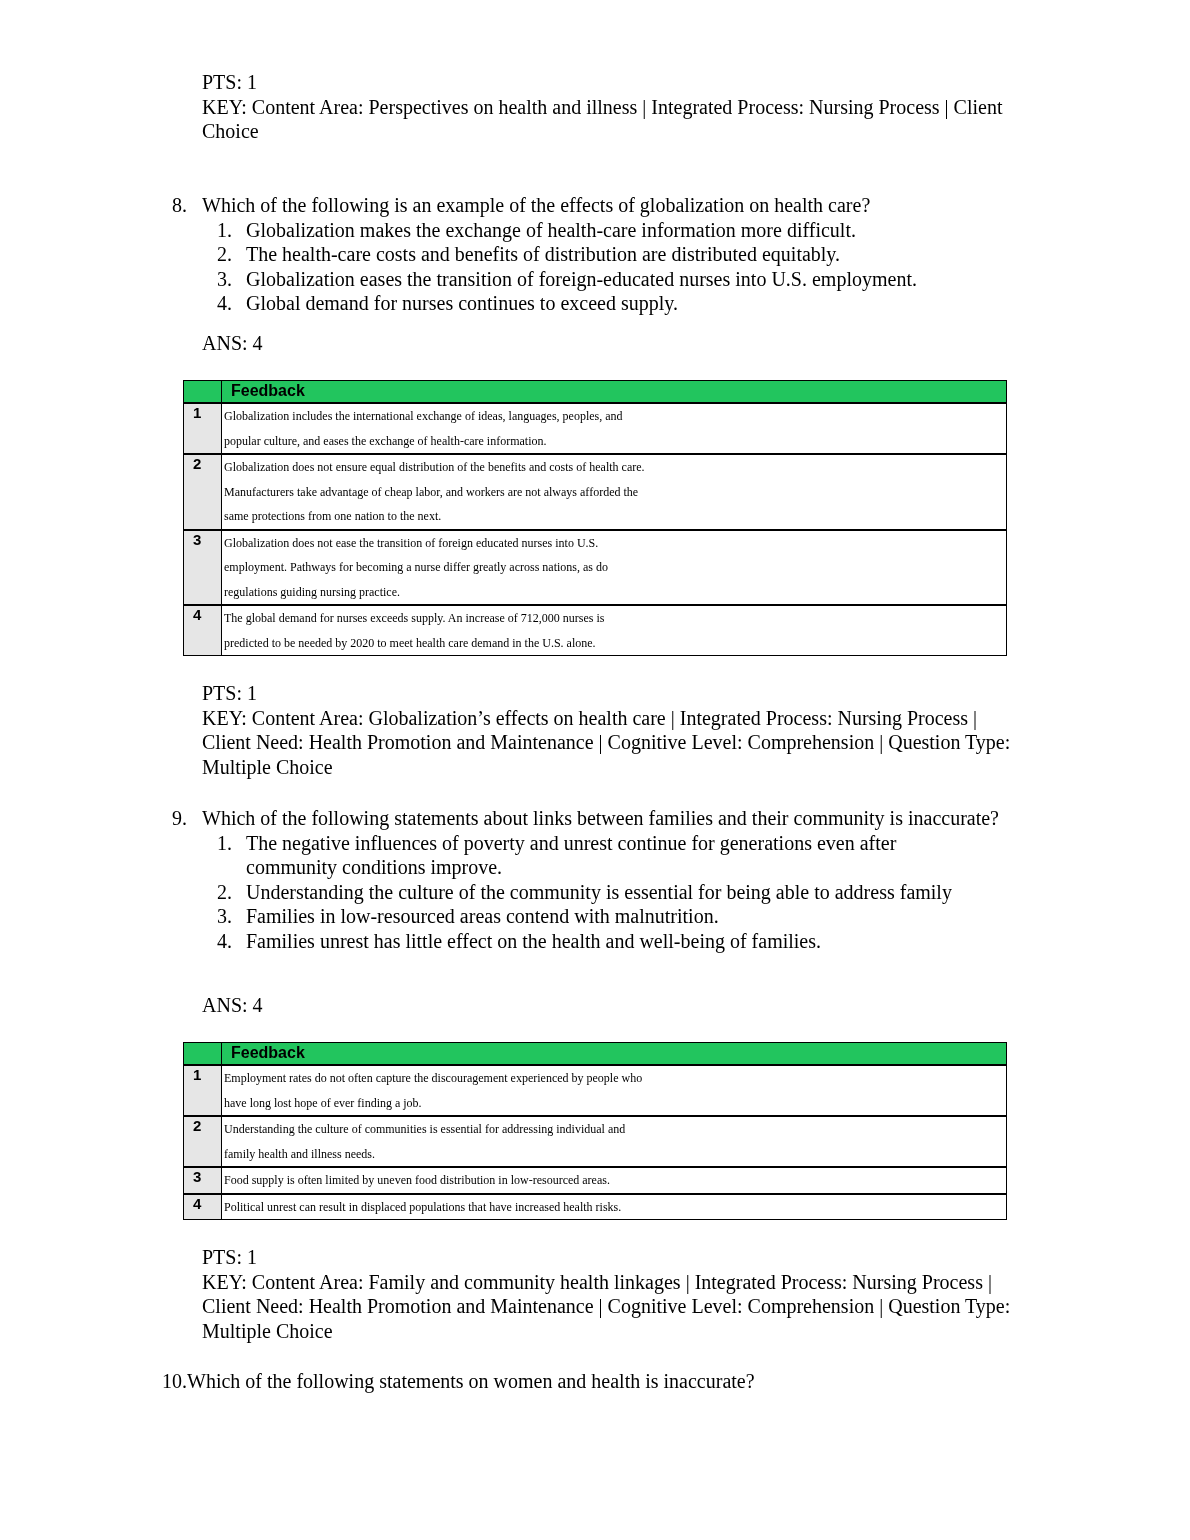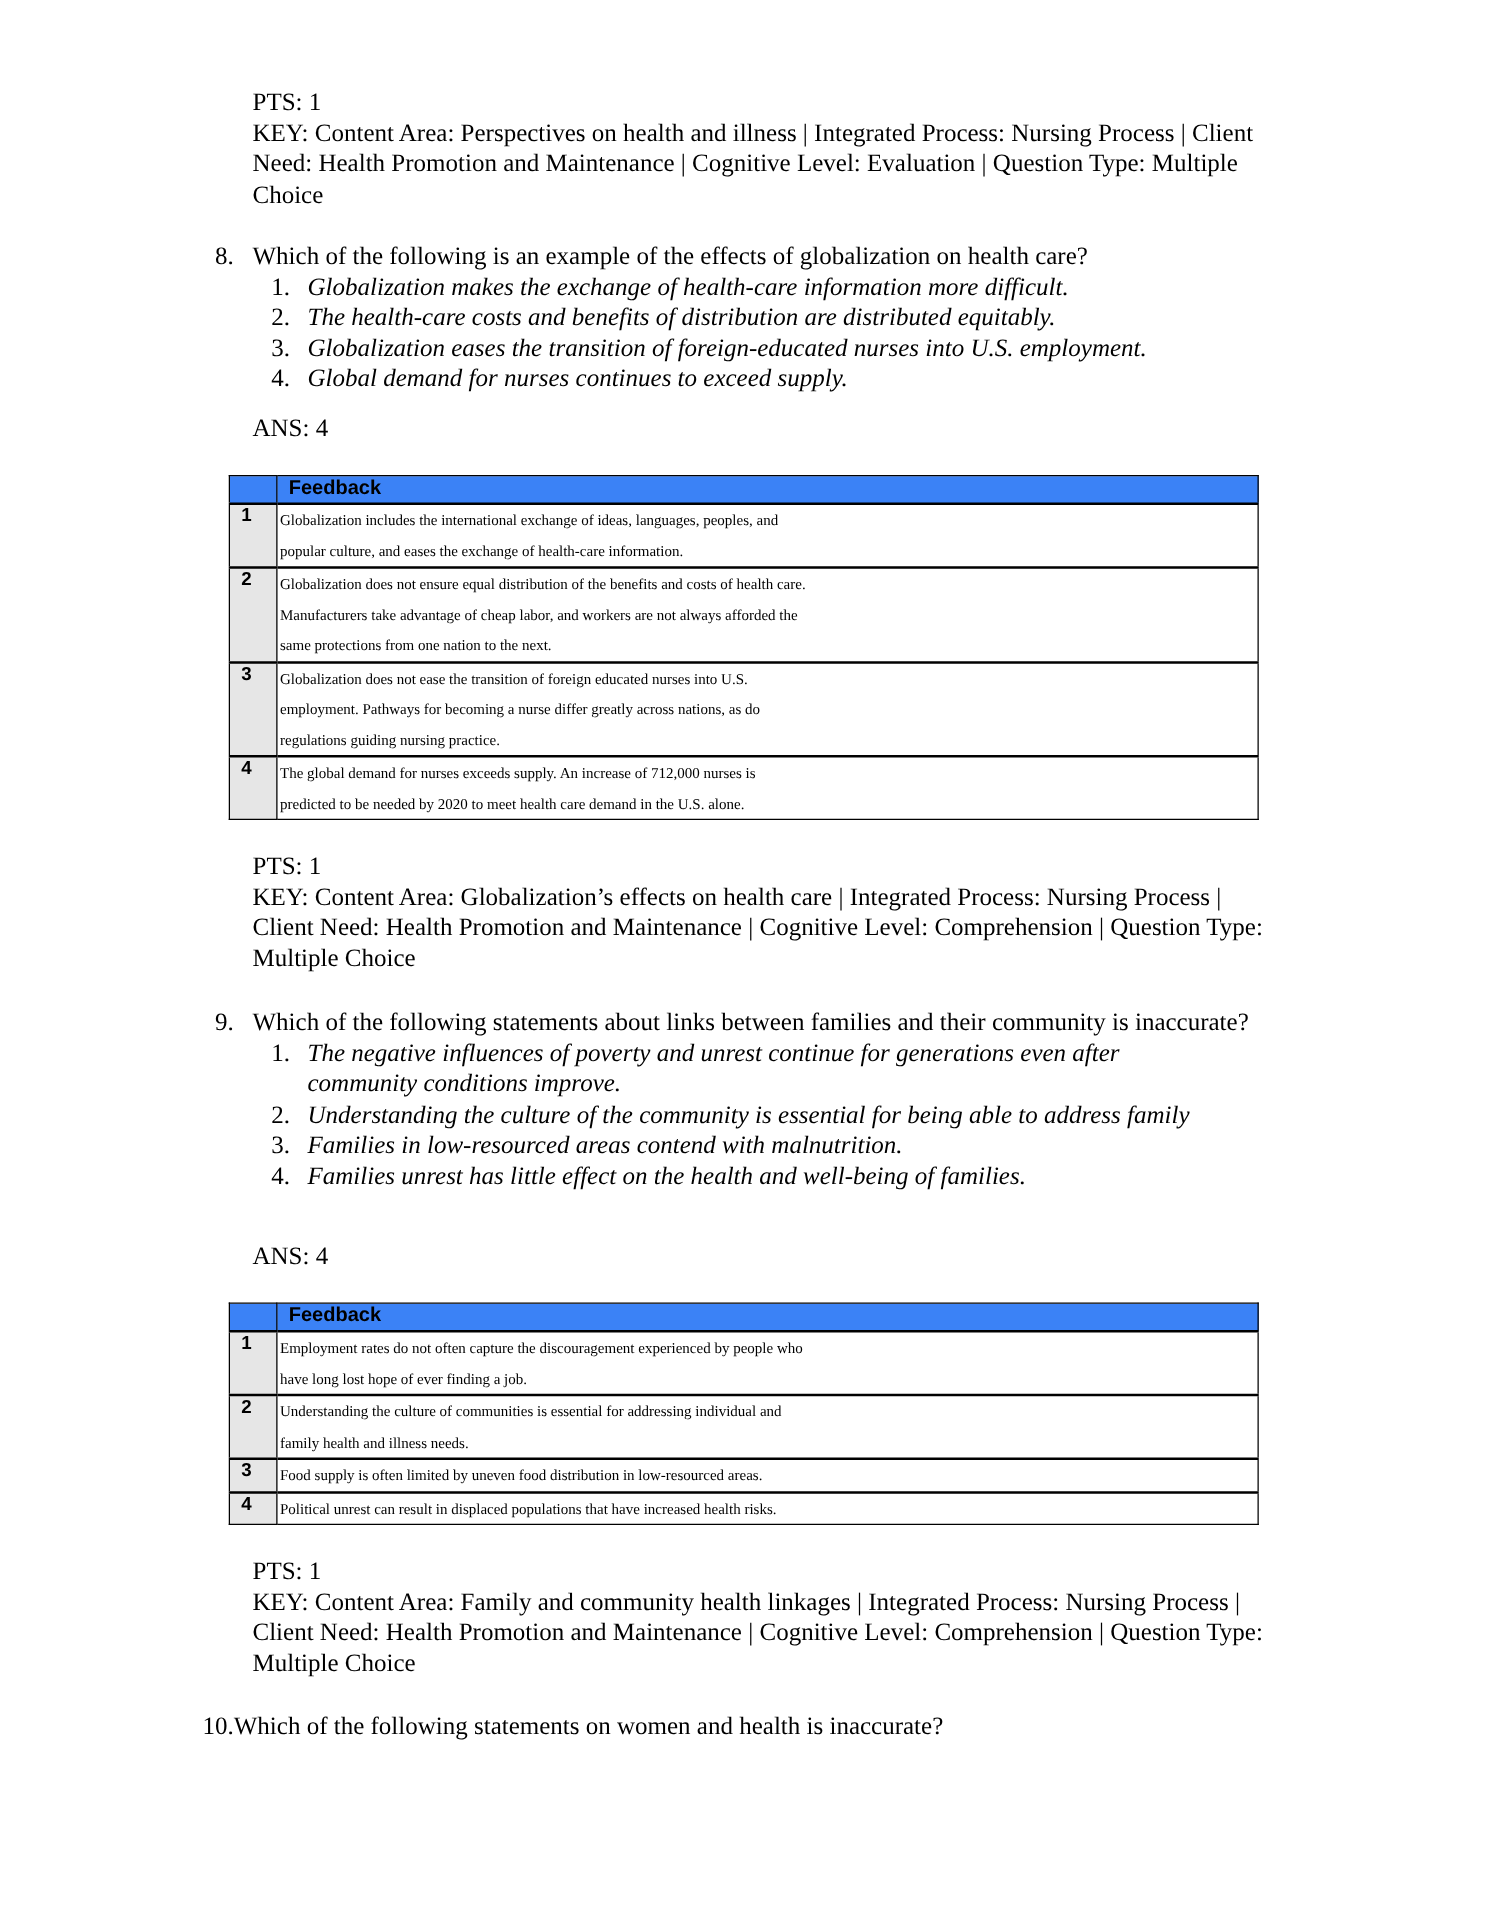--- a/index.html
+++ b/index.html
@@ -60,21 +60,20 @@
     .opt-num {
       width: 82px;
       text-align: right;
       box-sizing: border-box;
       padding-right: 0;
     }
     .opt-text {
       margin-left: 14px;
       flex: 1;
       max-width: 780px;
-      font-style: italic;
     }
     .ans {
       position: absolute;
       left: 202px;
     }
     table.fb {
       position: absolute;
       left: 183px;
       width: 824px;
       border-collapse: collapse;
@@ -82,21 +81,21 @@
     }
     table.fb th, table.fb td {
       border: 1px solid #000;
       vertical-align: top;
       padding: 0;
     }
     table.fb tr.row td {
       border-top: 2px solid #000;
     }
     table.fb th {
-      background: #3b82f6;
+      background: #22c55e;
       font-family: "Liberation Sans", "DejaVu Sans", sans-serif;
       font-weight: bold;
       font-size: 16px;
       text-align: left;
       height: 21px;
       line-height: 20px;
       padding-left: 9px;
     }
     table.fb th.corner {
       width: 37px;
@@ -120,21 +119,20 @@
     }
   </style>
 </head>
 <body>
 
 <div class="page">
 
   <div class="block" style="top:70px;">
     <span class="meta-line">PTS:  1</span>
     <span class="meta-line">KEY: Content Area: Perspectives on health and illness | Integrated Process: Nursing Process | Client</span>
-    <span class="meta-line">Need: Health Promotion and Maintenance | Cognitive Level: Evaluation | Question Type: Multiple</span>
     <span class="meta-line">Choice</span>
   </div>
 
   <div class="q" style="top:193px;">
     <div class="q-stem">
       <div class="q-num" style="width:37px;">8.</div>
       <div class="q-text" style="margin-left:15px;">Which of the following is an example of the effects of globalization on health care?</div>
     </div>
     <ul class="options">
       <li class="opt">

